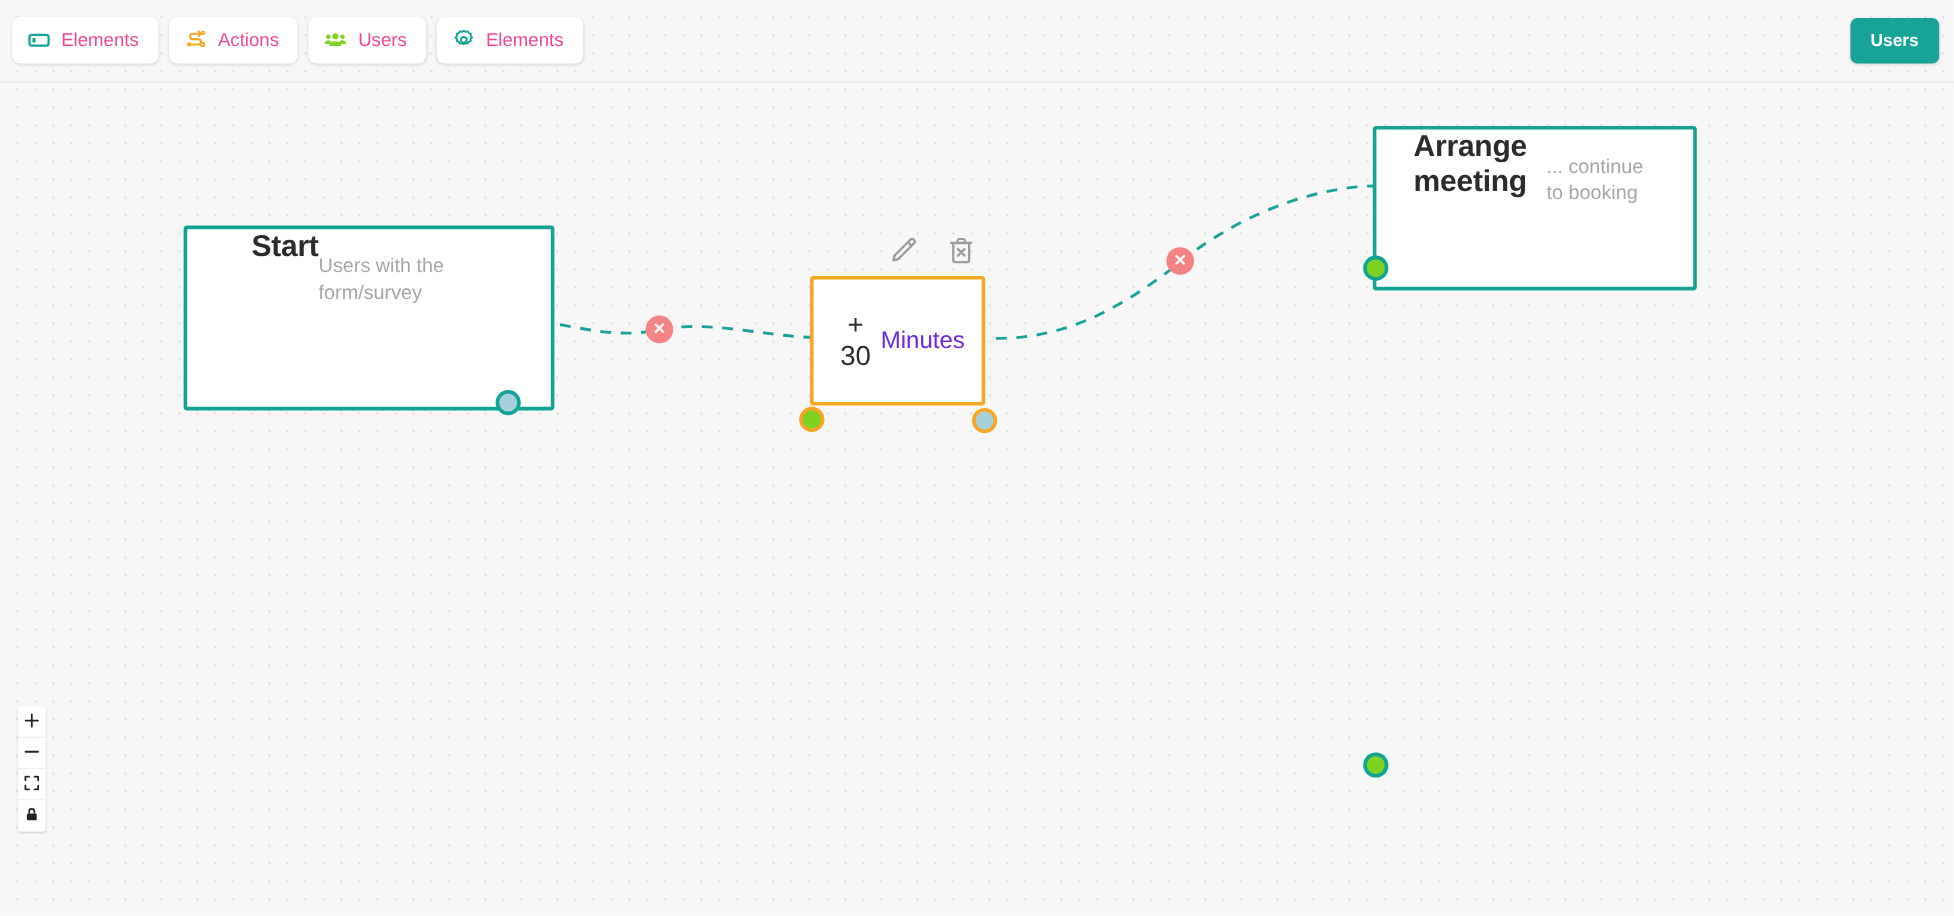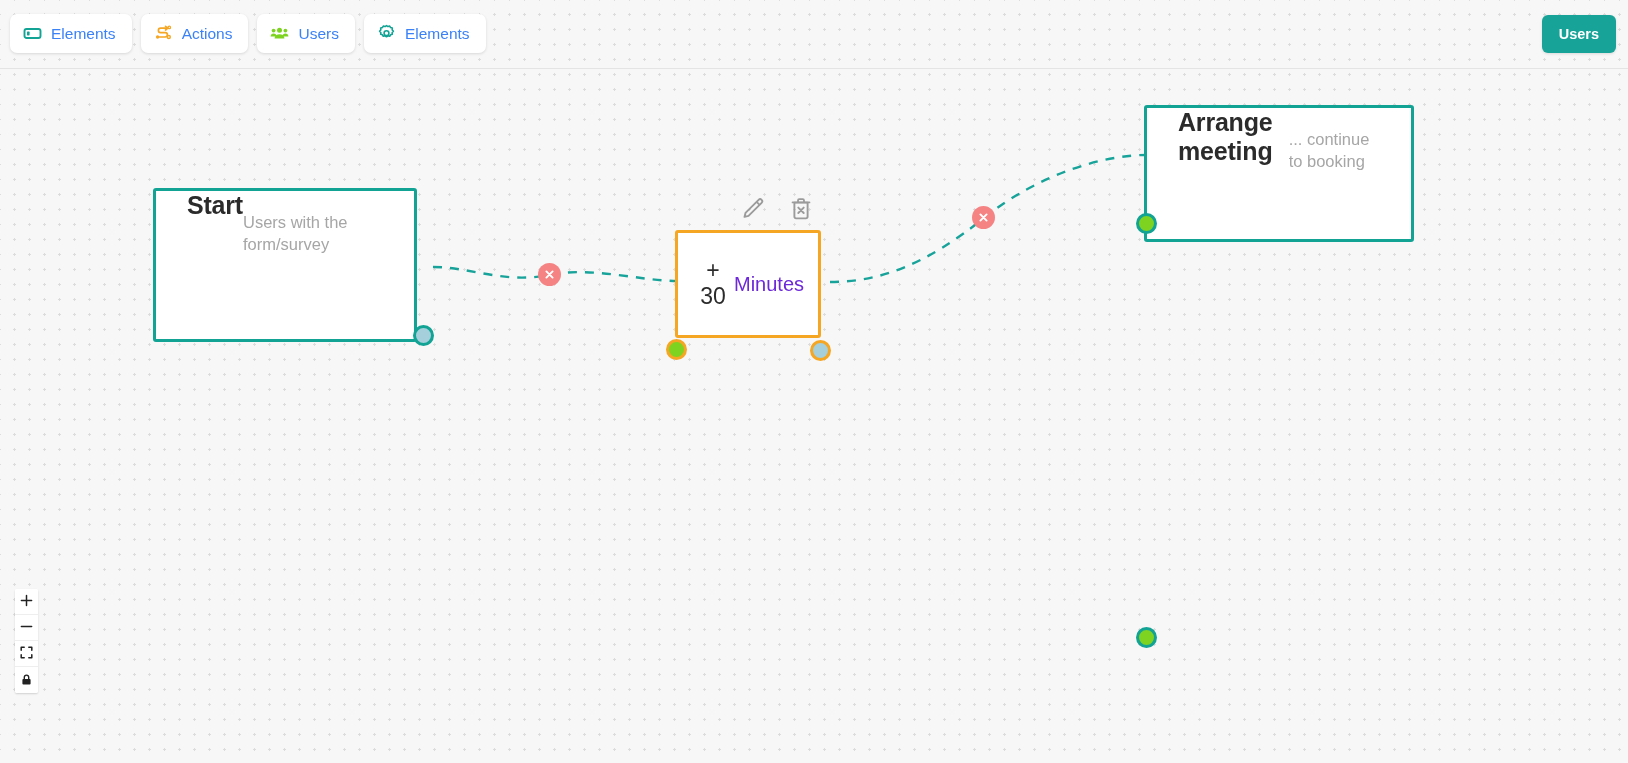--- a/index.html
+++ b/index.html
@@ -45,21 +45,21 @@
     gap: 9px;
     height: 39px;
     padding: 0 16px 0 13px;
     background: #ffffff;
     border: none;
     border-radius: 7px;
     box-shadow: 0 1px 3px rgba(0,0,0,0.13);
     cursor: pointer;
     font-family: "Liberation Sans", sans-serif;
     font-size: 15.5px;
-    color: #3b82f6;
+    color: #ec4899;
     white-space: nowrap;
   }
   .tool-btn .tb-icon { display: flex; align-items: center; justify-content: center; width: 19px; height: 19px; }
   .tool-btn .tb-label { line-height: 1; }
 
   #save-button {
     position: absolute;
     top: 15px;
     right: 12px;
     height: 38px;
@@ -271,21 +271,21 @@
     <button id="save-button">Users</button>
   </div>
 
   <div id="canvas">
 
     <svg id="edge-layer">
       <path d="M433 267 C 470 267, 505 284, 548 275 C 592 266, 640 281, 677 281" fill="none" stroke="#17a39a" stroke-width="2.4" stroke-dasharray="9 8"></path>
       <path d="M830 282 C 880 282, 925 265, 984 218 C 1040 173, 1105 155, 1146 155" fill="none" stroke="#17a39a" stroke-width="2.4" stroke-dasharray="9 8"></path>
     </svg>
 
-    <div class="node teal" id="node-start" style="left:153px; top:119px; width:264px; height:154px;">
+    <div class="node teal" id="node-start" style="left:153px; top:119px; width:309px; height:154px;">
       <div class="node-title">Start</div>
       <div class="node-sub" style="max-width:140px;">Users with the form/survey</div>
     </div>
     <div class="handle source-teal" style="left:413px; top:256px;"></div>
 
     <div class="node orange" id="node-delay" style="left:675px; top:161px; width:146px; height:108px;">
       <div class="delay-line1">+ 30</div>
       <div class="delay-line2">Minutes</div>
     </div>
     <div class="handle target-green-orange" style="left:666px; top:270px;"></div>

